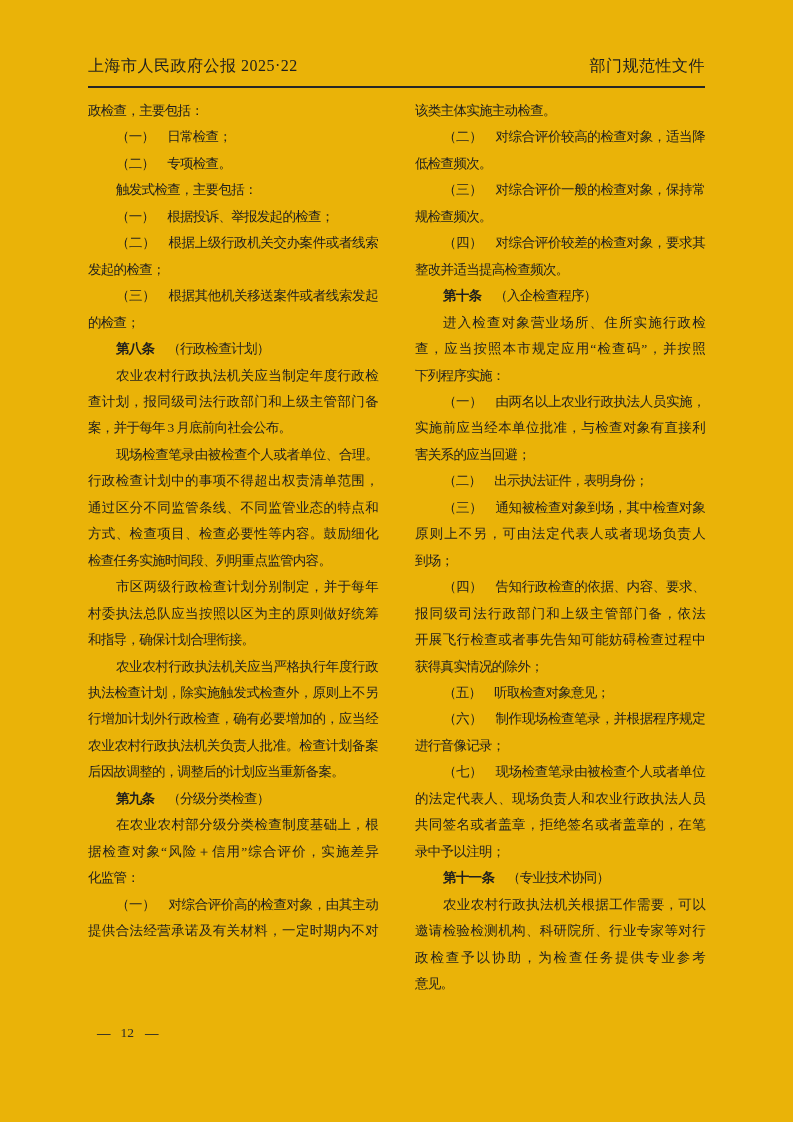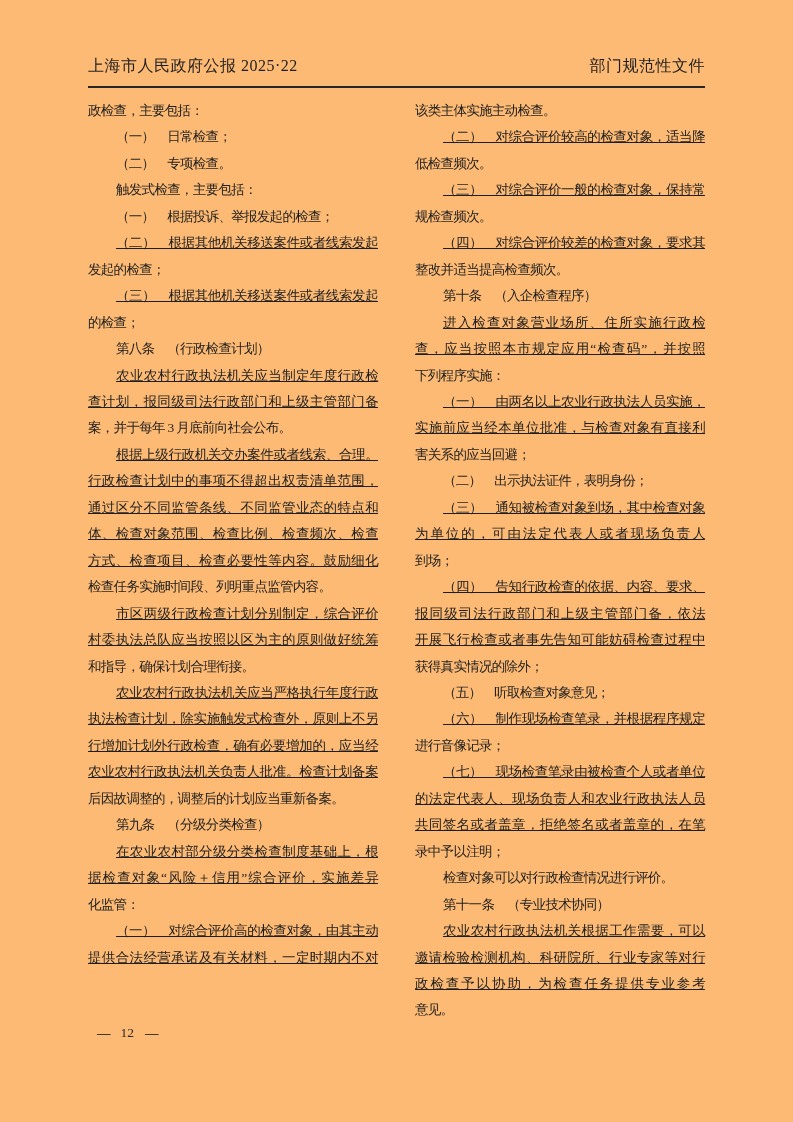--- a/index.html
+++ b/index.html
@@ -11,21 +11,21 @@
     width: 793px;
     height: 1122px;
     position: relative;
     overflow: hidden;
     font-family: "Liberation Serif", "DejaVu Serif", serif;
     color: #1e1e1e;
   }
   .page {
     position: absolute;
     inset: 0;
-    background: #fdba74;
+    background: #eab308;
   }
   .header {
     position: absolute;
     left: 88px;
     top: 56px;
     width: 617px;
     height: 32px;
     display: flex;
     justify-content: space-between;
     align-items: flex-start;
@@ -47,24 +47,24 @@
     letter-spacing: -0.7px;
     line-height: 26.45px;
     text-align: justify;
     color: #1e1e1e;
   }
   .col + .col { margin-left: 37px; }
   .line {
     text-align: justify;
     text-align-last: left;
   }
-  .line.fill { text-align-last: justify; text-decoration: underline; }
+  .line.fill { text-align-last: justify; }
   .line.indent { text-indent: 28px; }
   .art {
-    font-weight: 400;
+    font-weight: 700;
     font-family: "Liberation Sans", "DejaVu Sans", sans-serif;
   }
   .footer {
     position: absolute;
     left: 97px;
     top: 1025px;
     display: flex;
     align-items: center;
     gap: 11px;
     font-size: 13.5px;
@@ -82,35 +82,34 @@
     <span>部门规范性文件</span>
   </div>
 
   <div class="doc-body">
     <div class="col">
         <div class="line">政检查，主要包括：</div>
         <div class="line indent">（一）　日常检查；</div>
         <div class="line indent">（二）　专项检查。</div>
         <div class="line indent">触发式检查，主要包括：</div>
         <div class="line indent">（一）　根据投诉、举报发起的检查；</div>
-        <div class="line indent fill">（二）　根据其他机关移送案件或者线索发起</div>
+        <div class="line indent fill">（二）　根据上级行政机关交办案件或者线索</div>
         <div class="line">发起的检查；</div>
         <div class="line indent fill">（三）　根据其他机关移送案件或者线索发起</div>
         <div class="line">的检查；</div>
         <div class="line indent"><span class="art">第八条</span>　（行政检查计划）</div>
         <div class="line indent fill">农业农村行政执法机关应当制定年度行政检</div>
         <div class="line fill">查计划，报同级司法行政部门和上级主管部门备</div>
         <div class="line">案，并于每年 3 月底前向社会公布。</div>
-        <div class="line indent fill">根据上级行政机关交办案件或者线索、合理。</div>
+        <div class="line indent fill">现场检查笔录由被检查个人或者单位、合理。</div>
         <div class="line fill">行政检查计划中的事项不得超出权责清单范围，</div>
         <div class="line fill">通过区分不同监管条线、不同监管业态的特点和</div>
-        <div class="line fill">体、检查对象范围、检查比例、检查频次、检查</div>
         <div class="line fill">方式、检查项目、检查必要性等内容。鼓励细化</div>
         <div class="line">检查任务实施时间段、列明重点监管内容。</div>
-        <div class="line indent fill">市区两级行政检查计划分别制定，综合评价</div>
+        <div class="line indent fill">市区两级行政检查计划分别制定，并于每年</div>
         <div class="line fill">村委执法总队应当按照以区为主的原则做好统筹</div>
         <div class="line">和指导，确保计划合理衔接。</div>
         <div class="line indent fill">农业农村行政执法机关应当严格执行年度行政</div>
         <div class="line fill">执法检查计划，除实施触发式检查外，原则上不另</div>
         <div class="line fill">行增加计划外行政检查，确有必要增加的，应当经</div>
         <div class="line fill">农业农村行政执法机关负责人批准。检查计划备案</div>
         <div class="line">后因故调整的，调整后的计划应当重新备案。</div>
         <div class="line indent"><span class="art">第九条</span>　（分级分类检查）</div>
         <div class="line indent fill">在农业农村部分级分类检查制度基础上，根</div>
         <div class="line fill">据检查对象“风险＋信用”综合评价，实施差异</div>
@@ -128,34 +127,33 @@
         <div class="line">整改并适当提高检查频次。</div>
         <div class="line indent"><span class="art">第十条</span>　（入企检查程序）</div>
         <div class="line indent fill">进入检查对象营业场所、住所实施行政检</div>
         <div class="line fill">查，应当按照本市规定应用“检查码”，并按照</div>
         <div class="line">下列程序实施：</div>
         <div class="line indent fill">（一）　由两名以上农业行政执法人员实施，</div>
         <div class="line fill">实施前应当经本单位批准，与检查对象有直接利</div>
         <div class="line">害关系的应当回避；</div>
         <div class="line indent">（二）　出示执法证件，表明身份；</div>
         <div class="line indent fill">（三）　通知被检查对象到场，其中检查对象</div>
-        <div class="line fill">为单位的，可由法定代表人或者现场负责人</div>
+        <div class="line fill">原则上不另，可由法定代表人或者现场负责人</div>
         <div class="line">到场；</div>
         <div class="line indent fill">（四）　告知行政检查的依据、内容、要求、</div>
         <div class="line fill">报同级司法行政部门和上级主管部门备，依法</div>
         <div class="line fill">开展飞行检查或者事先告知可能妨碍检查过程中</div>
         <div class="line">获得真实情况的除外；</div>
         <div class="line indent">（五）　听取检查对象意见；</div>
         <div class="line indent fill">（六）　制作现场检查笔录，并根据程序规定</div>
         <div class="line">进行音像记录；</div>
         <div class="line indent fill">（七）　现场检查笔录由被检查个人或者单位</div>
         <div class="line fill">的法定代表人、现场负责人和农业行政执法人员</div>
         <div class="line fill">共同签名或者盖章，拒绝签名或者盖章的，在笔</div>
         <div class="line">录中予以注明；</div>
-        <div class="line indent">检查对象可以对行政检查情况进行评价。</div>
         <div class="line indent"><span class="art">第十一条</span>　（专业技术协同）</div>
         <div class="line indent fill">农业农村行政执法机关根据工作需要，可以</div>
         <div class="line fill">邀请检验检测机构、科研院所、行业专家等对行</div>
         <div class="line fill">政检查予以协助，为检查任务提供专业参考</div>
         <div class="line">意见。</div>
       </div>
   </div>
 
   <div class="footer">
     <span class="dash">—</span>

